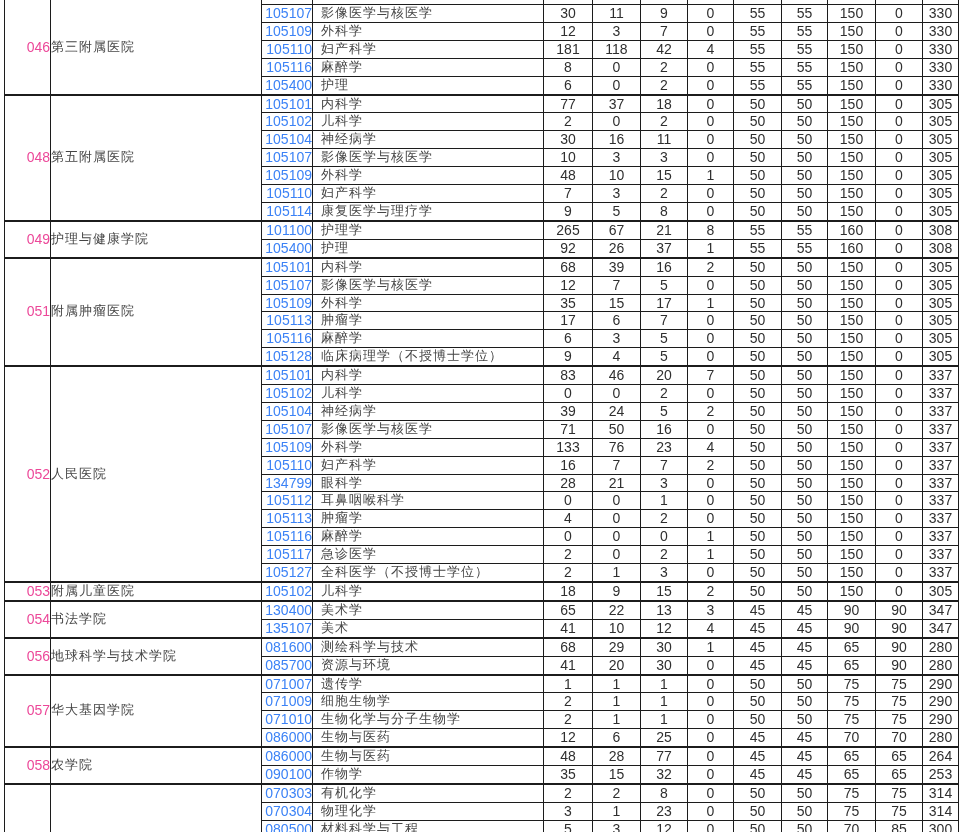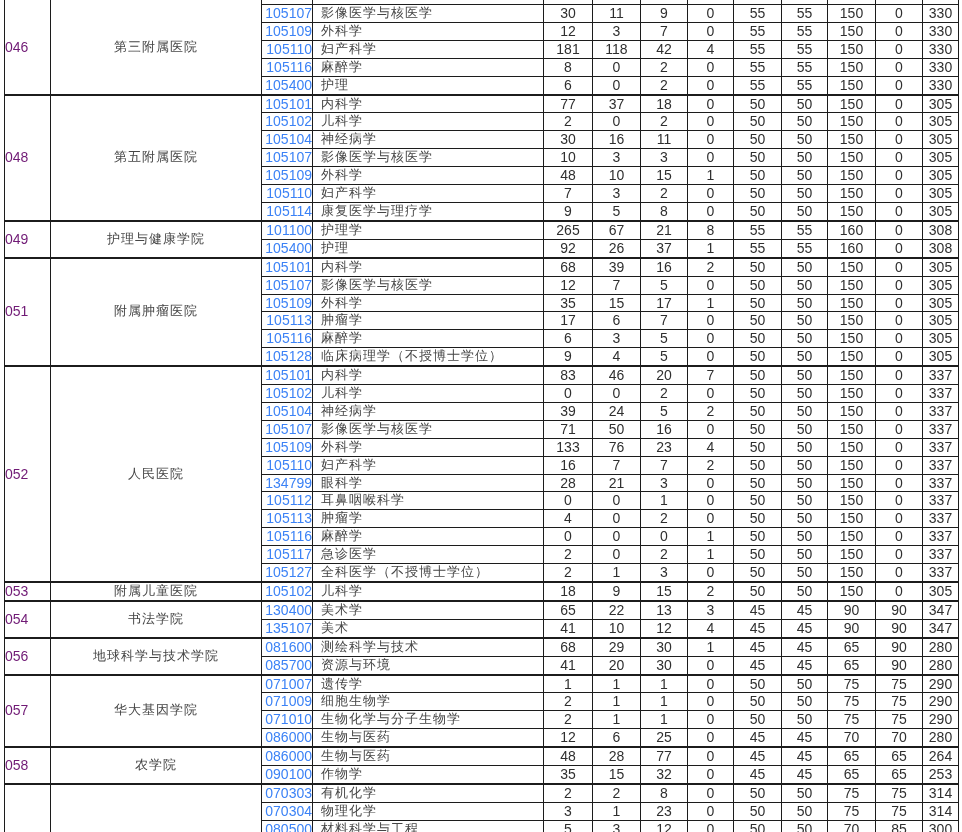--- a/index.html
+++ b/index.html
@@ -7,22 +7,22 @@
        font-family:"Liberation Sans","DejaVu Sans",sans-serif;}
   .page{position:relative;width:962px;height:832px;background:#ffffff;overflow:hidden;}
   table{position:absolute;left:4px;top:0;width:954px;
         border-collapse:collapse;table-layout:fixed;}
   td{border:1px solid #1c1c1c;padding:0;margin:0;overflow:hidden;
      white-space:nowrap;height:16.9px;line-height:16.9px;vertical-align:middle;}
   tr.sec-top td{border-top:2px solid #1c1c1c;}
   tr.sliver-top td{border-top:0;height:4px;line-height:0;}
   .num{font-size:14px;color:#2f2f2f;text-align:center;}
   .cjk{font-size:13px;color:#454545;letter-spacing:1px;}
-  .dept-code{font-size:14px;color:#701a75;text-align:left;margin-left:8px;}
-  .dept-name{text-align:center;}
+  .dept-code{font-size:14px;color:#ec4899;text-align:right;margin-left:8px;}
+  .dept-name{text-align:left;}
   .mcode{font-size:14px;color:#3b82f6;text-align:right;padding-left:2px;}
   .mname{text-align:left;padding-left:8px;}
 </style>
 </head>
 <body>
 
 <div class="page">
   <table>
     <colgroup>
       <col style="width:46px">

